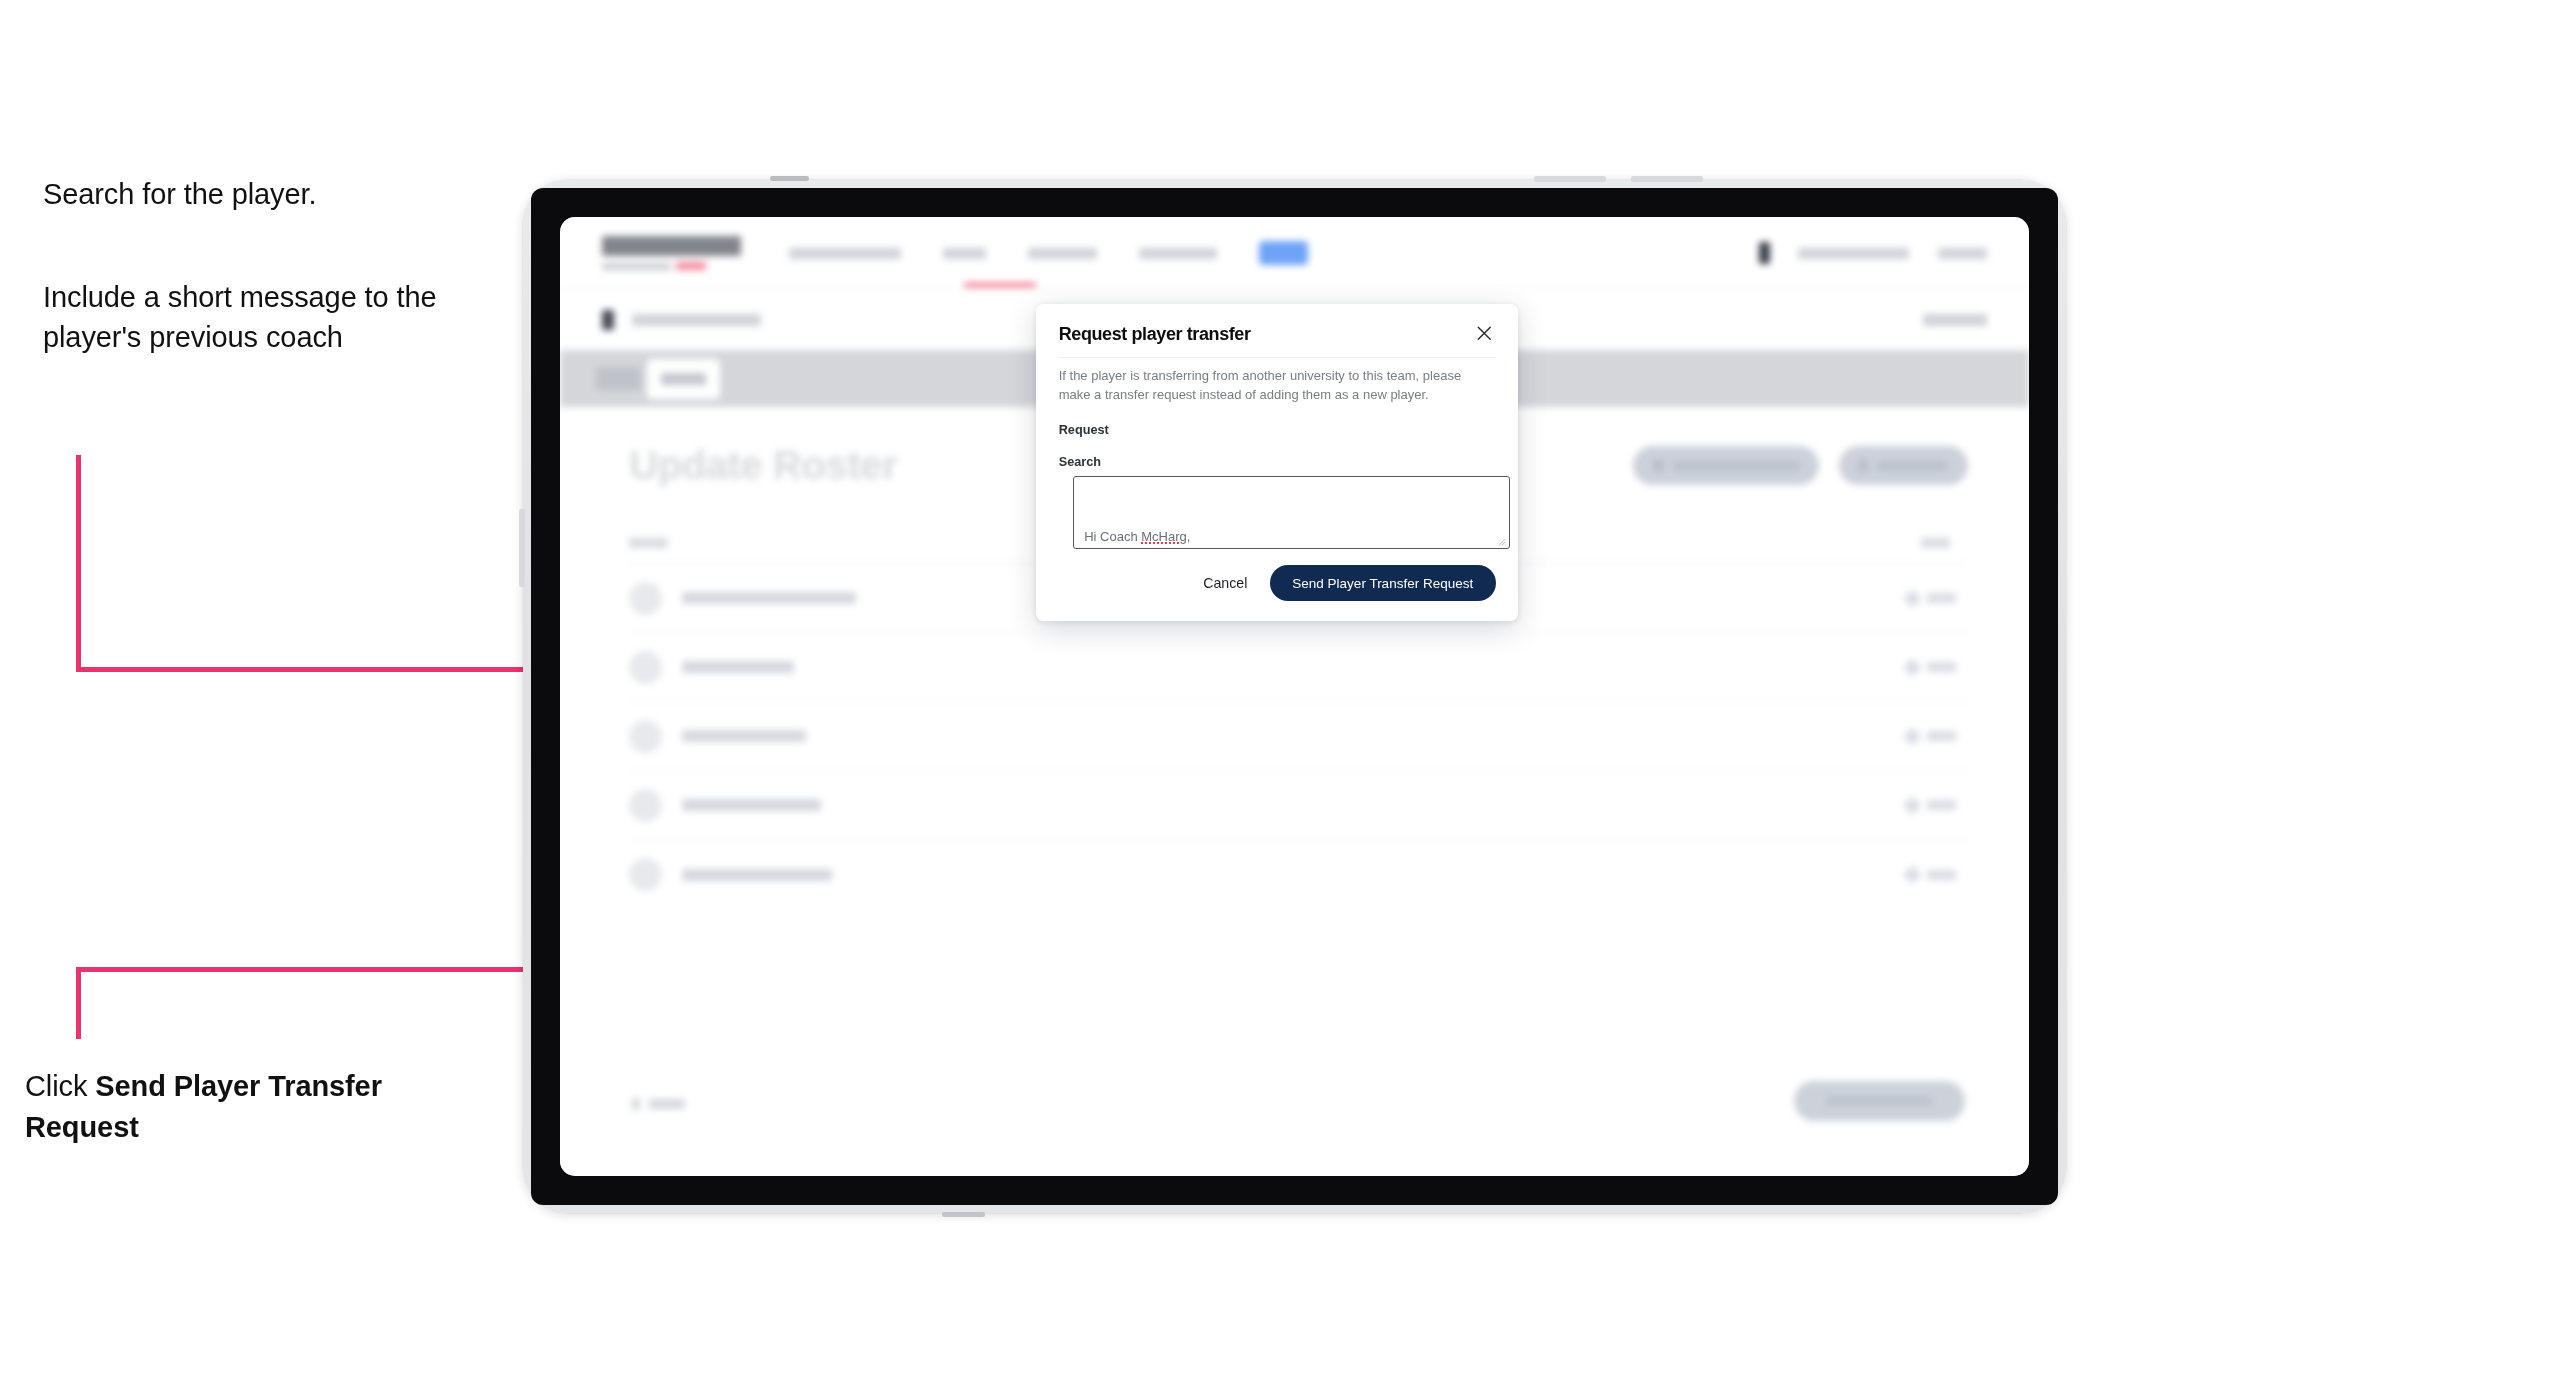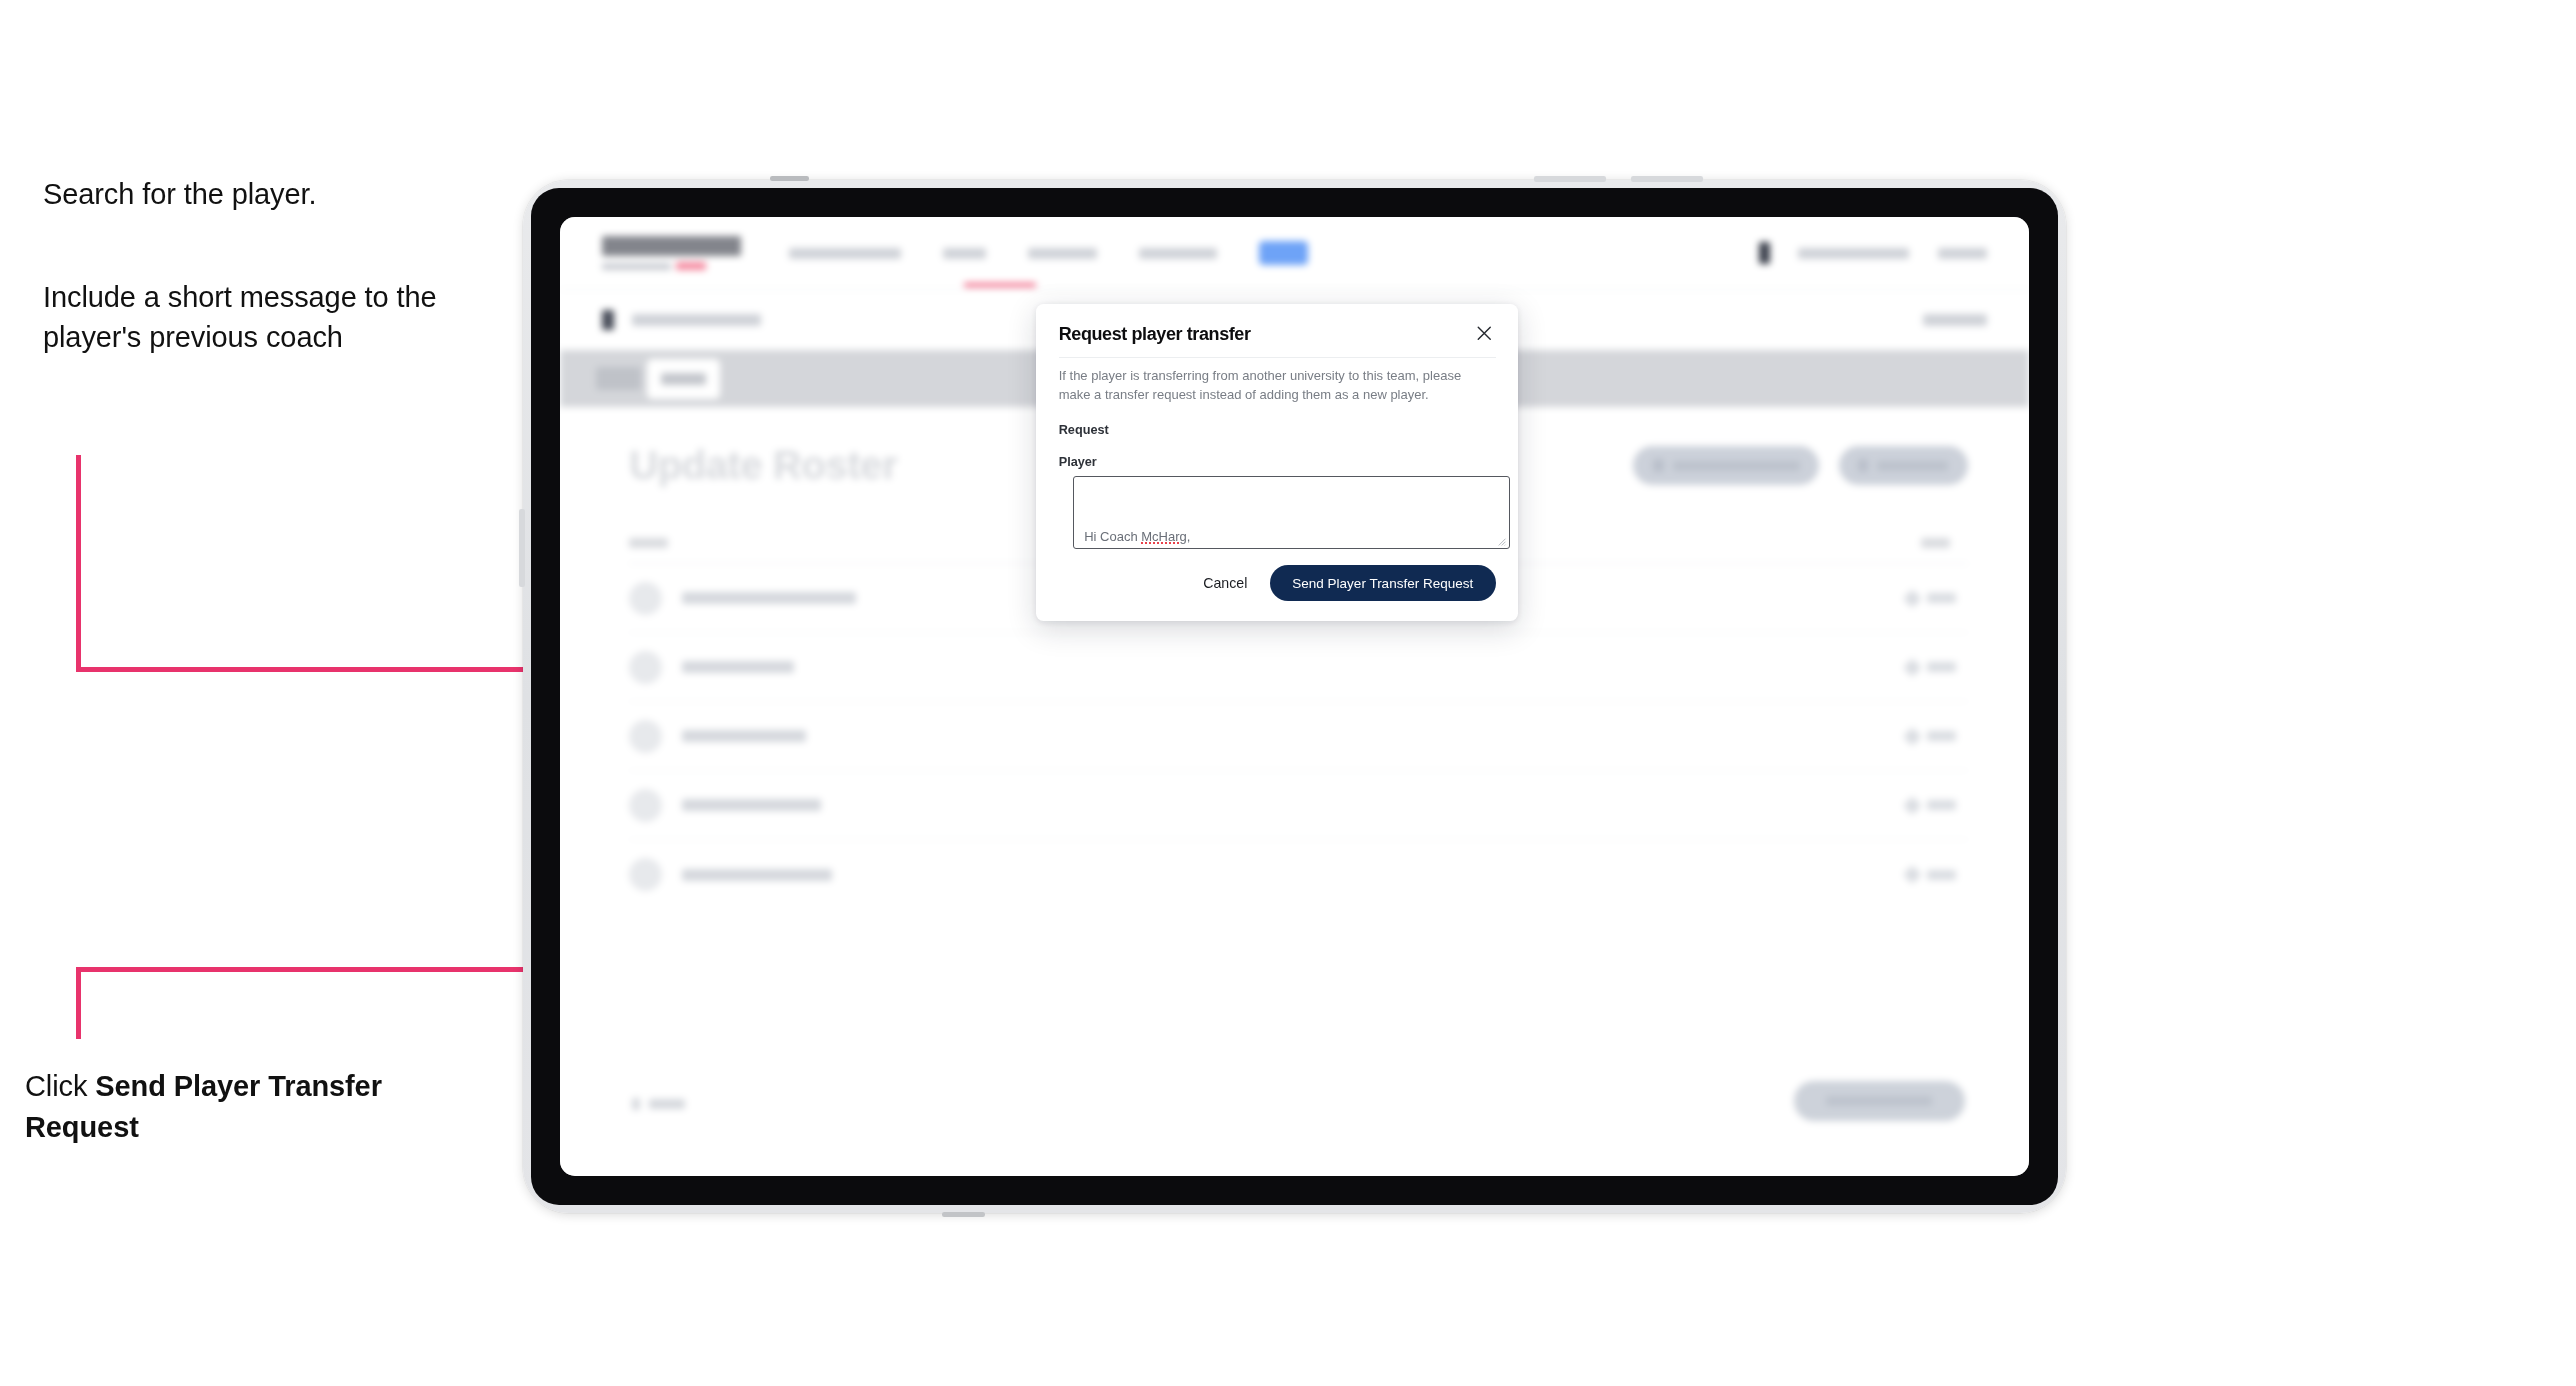--- a/index.html
+++ b/index.html
@@ -50,21 +50,21 @@
     left: 523px; top: 180px;
     width: 1543px; height: 1033px;
     background: linear-gradient(180deg,#e9eaec 0%, #dfe1e4 50%, #e4e5e8 100%);
     border-radius: 46px;
     box-shadow: 0 1.5px 10.5px rgba(0,0,0,0.14), 0 0 0 0.7px rgba(0,0,0,0.05);
   }
   #device-bezel {
     position: absolute;
     left: 8.2px; top: 8.2px; right: 8.2px; bottom: 8.2px;
     background: #0b0b0d;
-    border-radius: 28px;
+    border-radius: 12px;
   }
   #device-screen {
     position: absolute;
     left: 29px; top: 29px; right: 29px; bottom: 29px;
     background: #ffffff;
     border-radius: 15px;
     overflow: hidden;
   }
   
   .hw { position: absolute; background: #d7d9dc; border-radius: 2.2px; }
@@ -409,21 +409,21 @@
               <svg width="16.5" height="16.5" viewBox="0 0 22 22" aria-hidden="true">
                 <path d="M3 3 L19 19 M19 3 L3 19" stroke="#26292f" stroke-width="1.9" stroke-linecap="round"></path>
               </svg>
             </div>
           </div>
 
           <div class="modal-desc">If the player is transferring from another university to this team, please make a transfer request instead of adding them as a new player.</div>
 
           <div class="field-label">Request</div>
 
-          <div class="field-label">Player</div>
+          <div class="field-label">Search</div>
           <div class="message-area">
             <div class="msg-line1"><span>Hi Coach </span><span class="spell">McHarg</span><span>,</span></div>
             
             
             <svg class="resize-grip" viewBox="0 0 11 11">
               <path d="M10 1 L1 10 M10 5 L5 10 M10 9 L9 10" stroke="#9aa0a8" stroke-width="1" fill="none"></path>
             </svg>
           </div>
 
           <div class="modal-actions">

